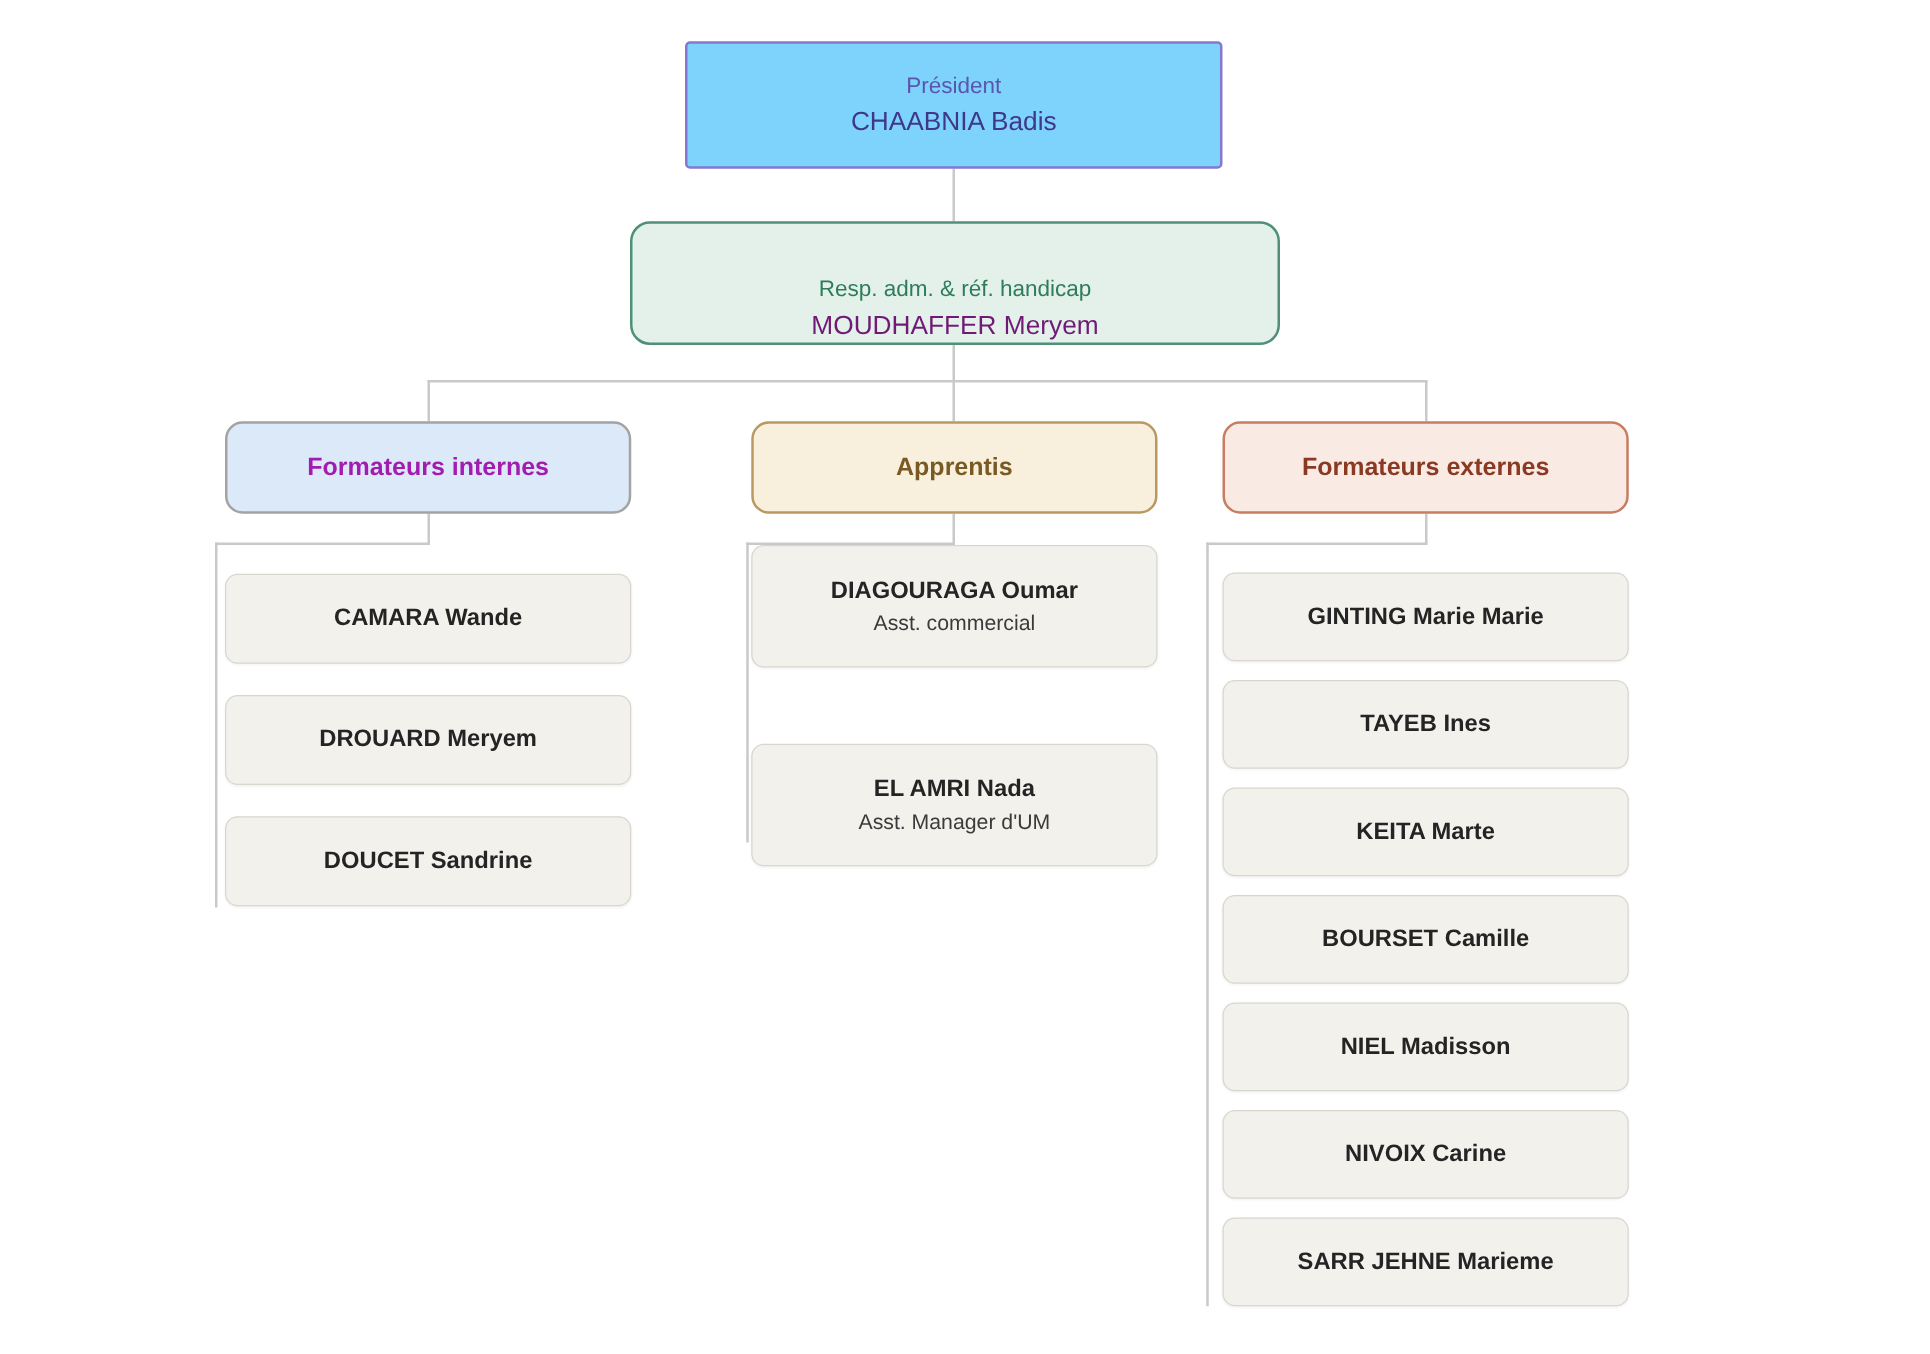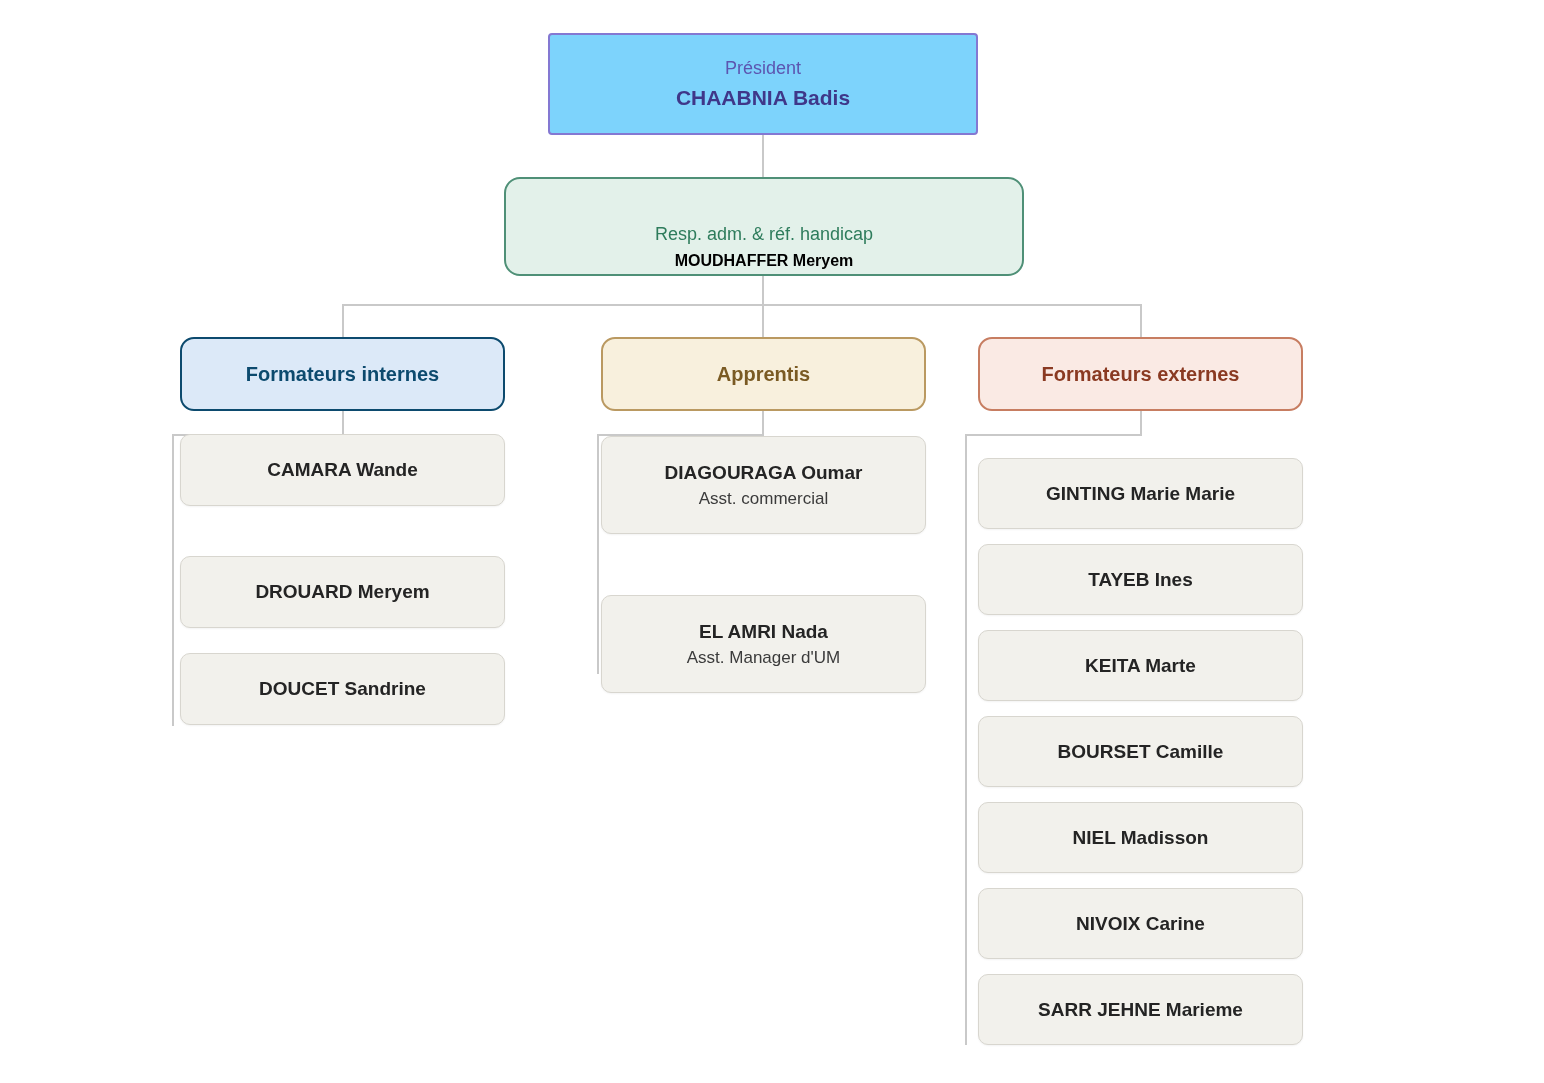--- a/index.html
+++ b/index.html
@@ -10,42 +10,42 @@
   .node{
     position:absolute;display:flex;flex-direction:column;align-items:center;
     justify-content:center;box-sizing:border-box;text-align:center;
   }
   .line{position:absolute;background:#c9c9c9;}
 
   
   .box-president{left:548px;top:33px;width:430px;height:102px;background:#7dd3fc;
     border:2px solid #8478d2;border-radius:4px;gap:7px;}
   .box-president .title{color:#5c55b0;font-size:18px;}
-  .box-president .name{color:#3f3789;font-size:21px;font-weight:700;}
+  .box-president .name{color:#3f3789;font-size:21px;font-weight:400;}
 
   
   .box-manager{left:504px;top:177px;width:520px;height:99px;background:#e3f1ea;
     border:2px solid #4f9077;border-radius:16px;gap:7px;}
   .box-manager .title{color:#2e7c5c;font-size:18px;margin-top:40px;}
-  .box-manager .name{color:#000000;font-size:16px;font-weight:700;}
+  .box-manager .name{color:#701a75;font-size:21px;font-weight:400;}
 
   
   .box-cat{top:337px;width:325px;height:74px;border-radius:14px;font-size:20px;font-weight:700;}
-  .cat-internes{left:180px;background:#dce9f8;border:2px solid #0c4a6e;color:#0c4a6e;}
+  .cat-internes{left:180px;background:#dce9f8;border:2px solid #a3a3a3;color:#a21caf;}
   .cat-apprentis{left:601px;background:#f8f0dd;border:2px solid #ba9961;color:#7a5a23;}
   .cat-externes{left:978px;background:#faeae4;border:2px solid #c77d61;color:#8a3a22;text-align:center;}
 
   
   .member{width:325px;background:#f2f1ec;border:1px solid #d8d6cf;border-radius:10px;
     color:#242424;box-shadow:0 1px 2px rgba(0,0,0,0.05);gap:5px;}
   .member .name{font-size:19px;font-weight:700;}
   .member .role{font-size:17px;font-weight:400;color:#3b3b3b;}
 
   .ml{left:180px;height:72px;}
-  .ml0{top:434px}.ml1{top:556px}.ml2{top:653px}
+  .ml0{top:459px}.ml1{top:556px}.ml2{top:653px}
   .mm{left:601px;height:98px;}
   .mm0{top:436px}.mm1{top:595px}
   .mr{left:978px;height:71px;}
   .mr0{top:458px}.mr1{top:544px}.mr2{top:630px}.mr3{top:716px}
   .mr4{top:802px}.mr5{top:888px}.mr6{top:974px}
 
   
   .l1{left:762px;top:135px;width:2px;height:42px;}
   .l2{left:762px;top:276px;width:2px;height:30px;}
   .l3{left:342px;top:304px;width:800px;height:2px;}

